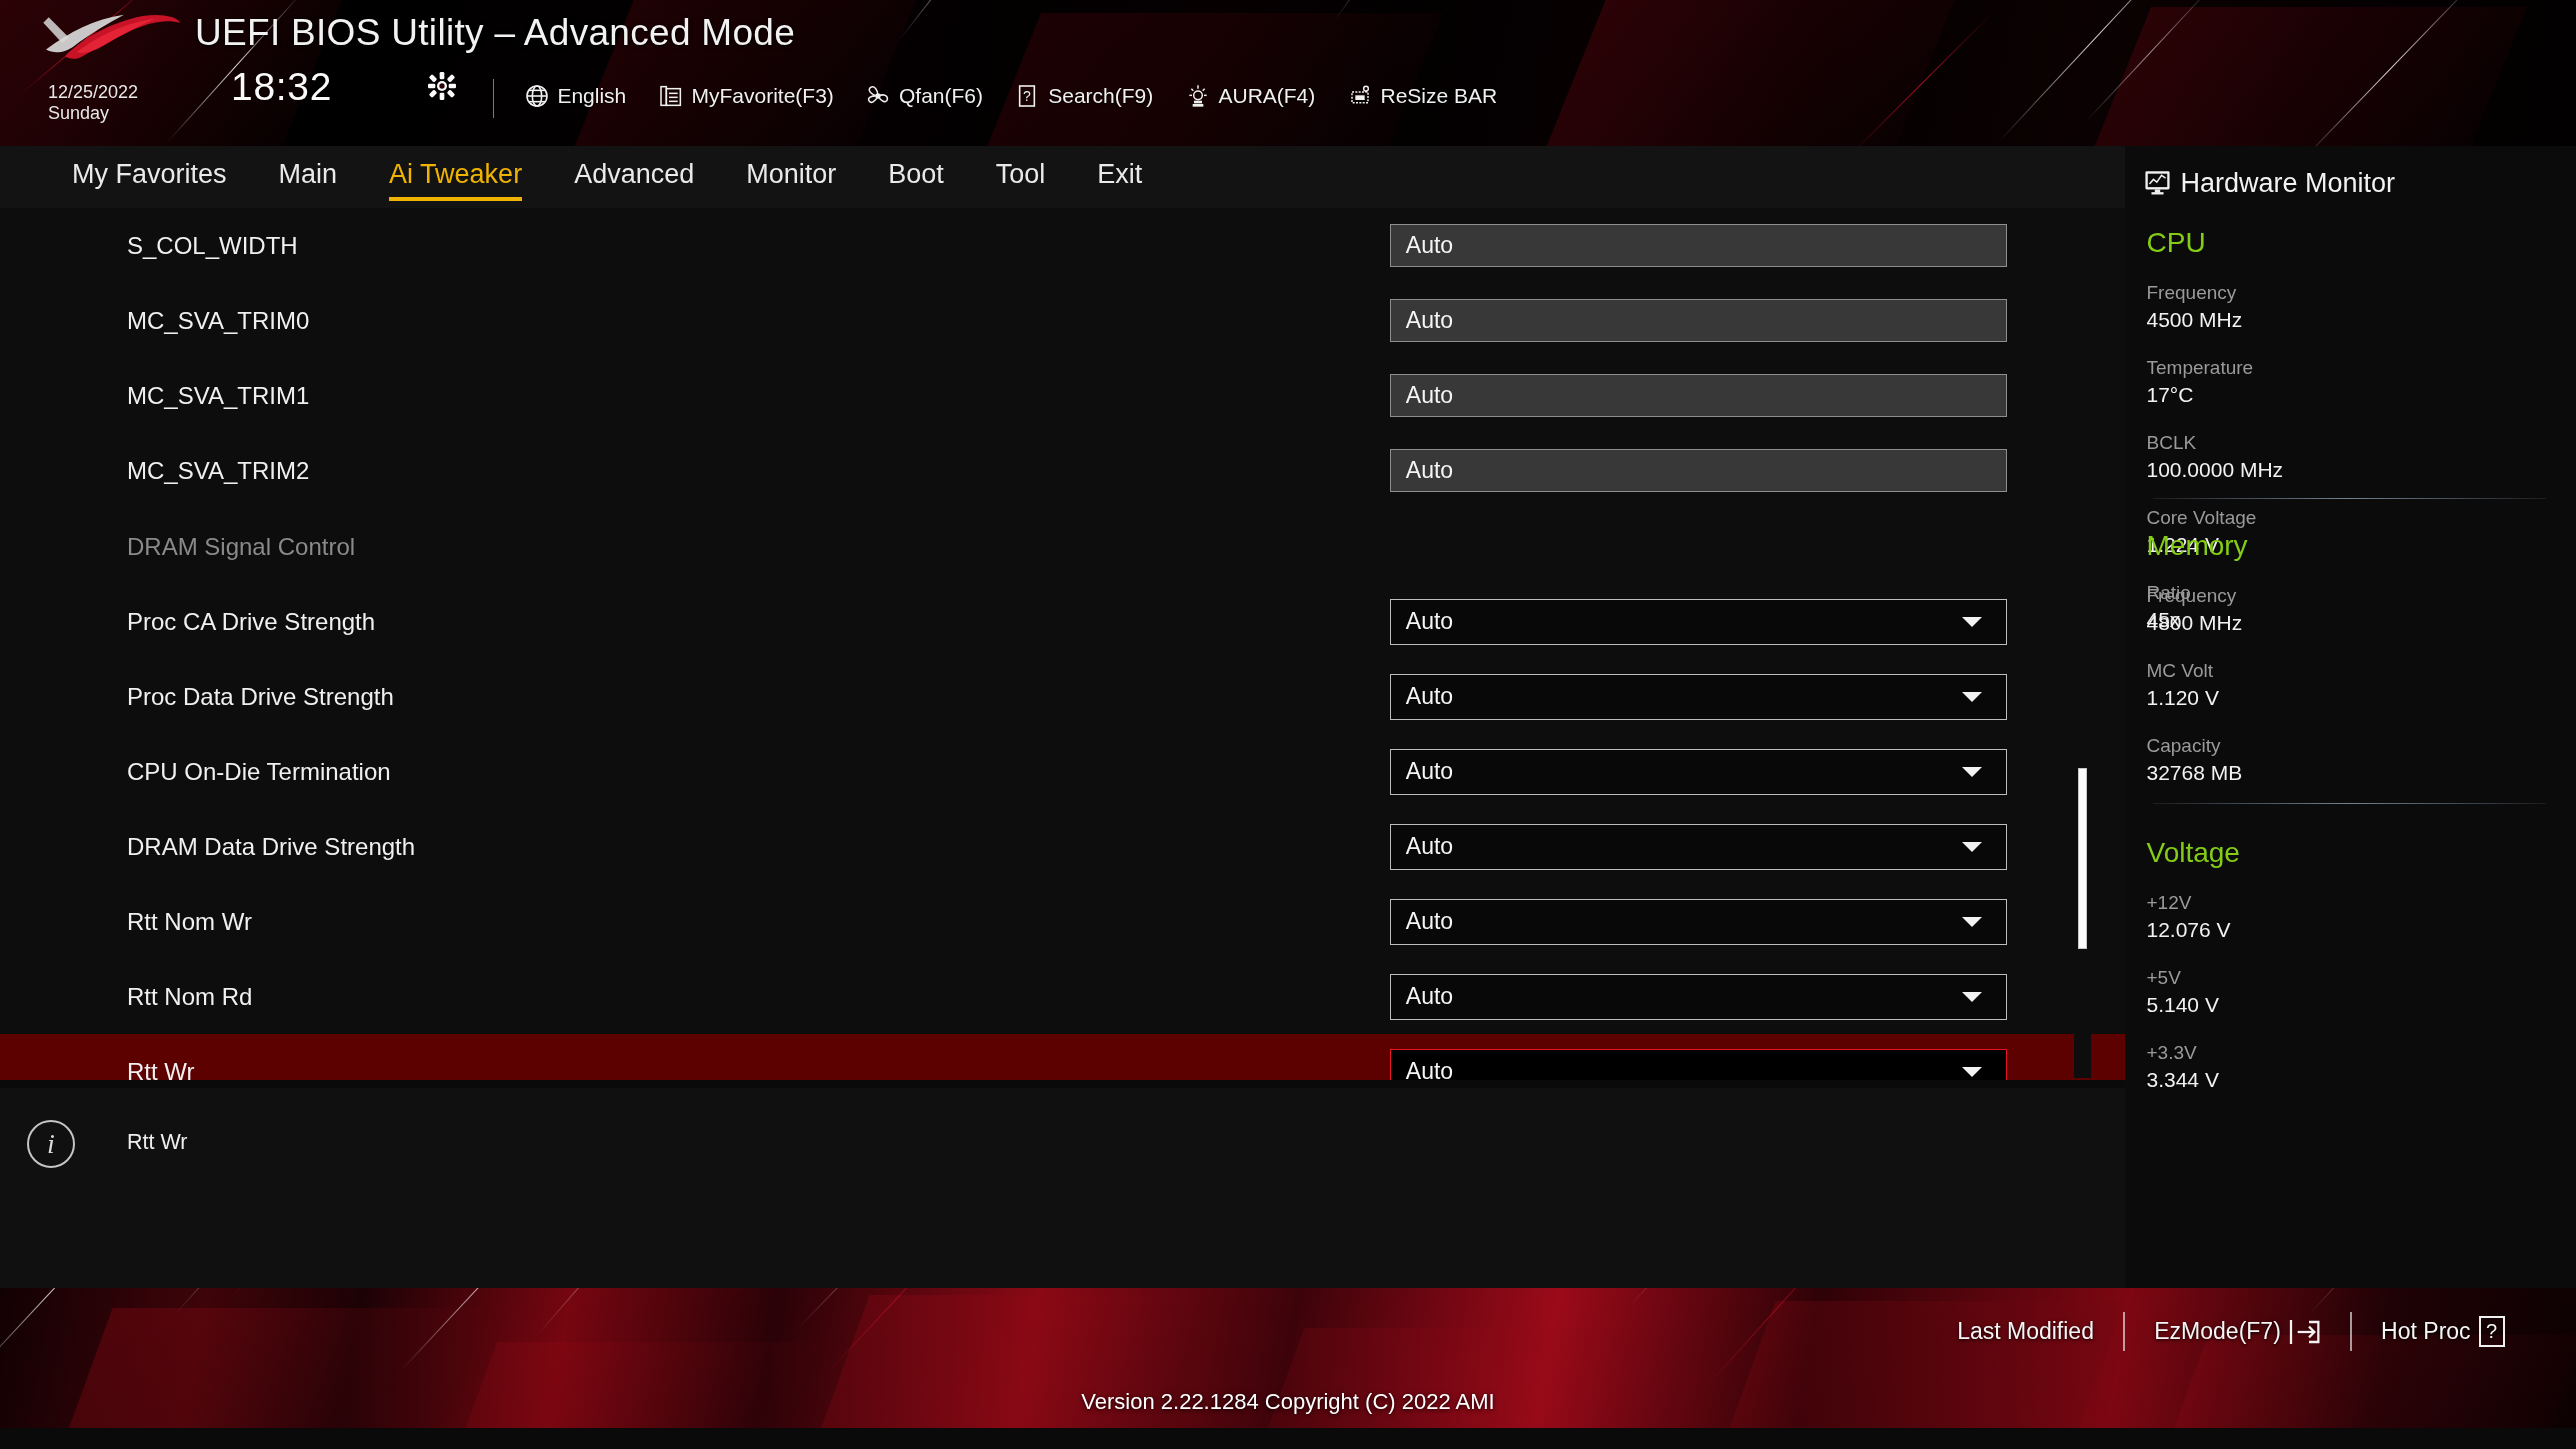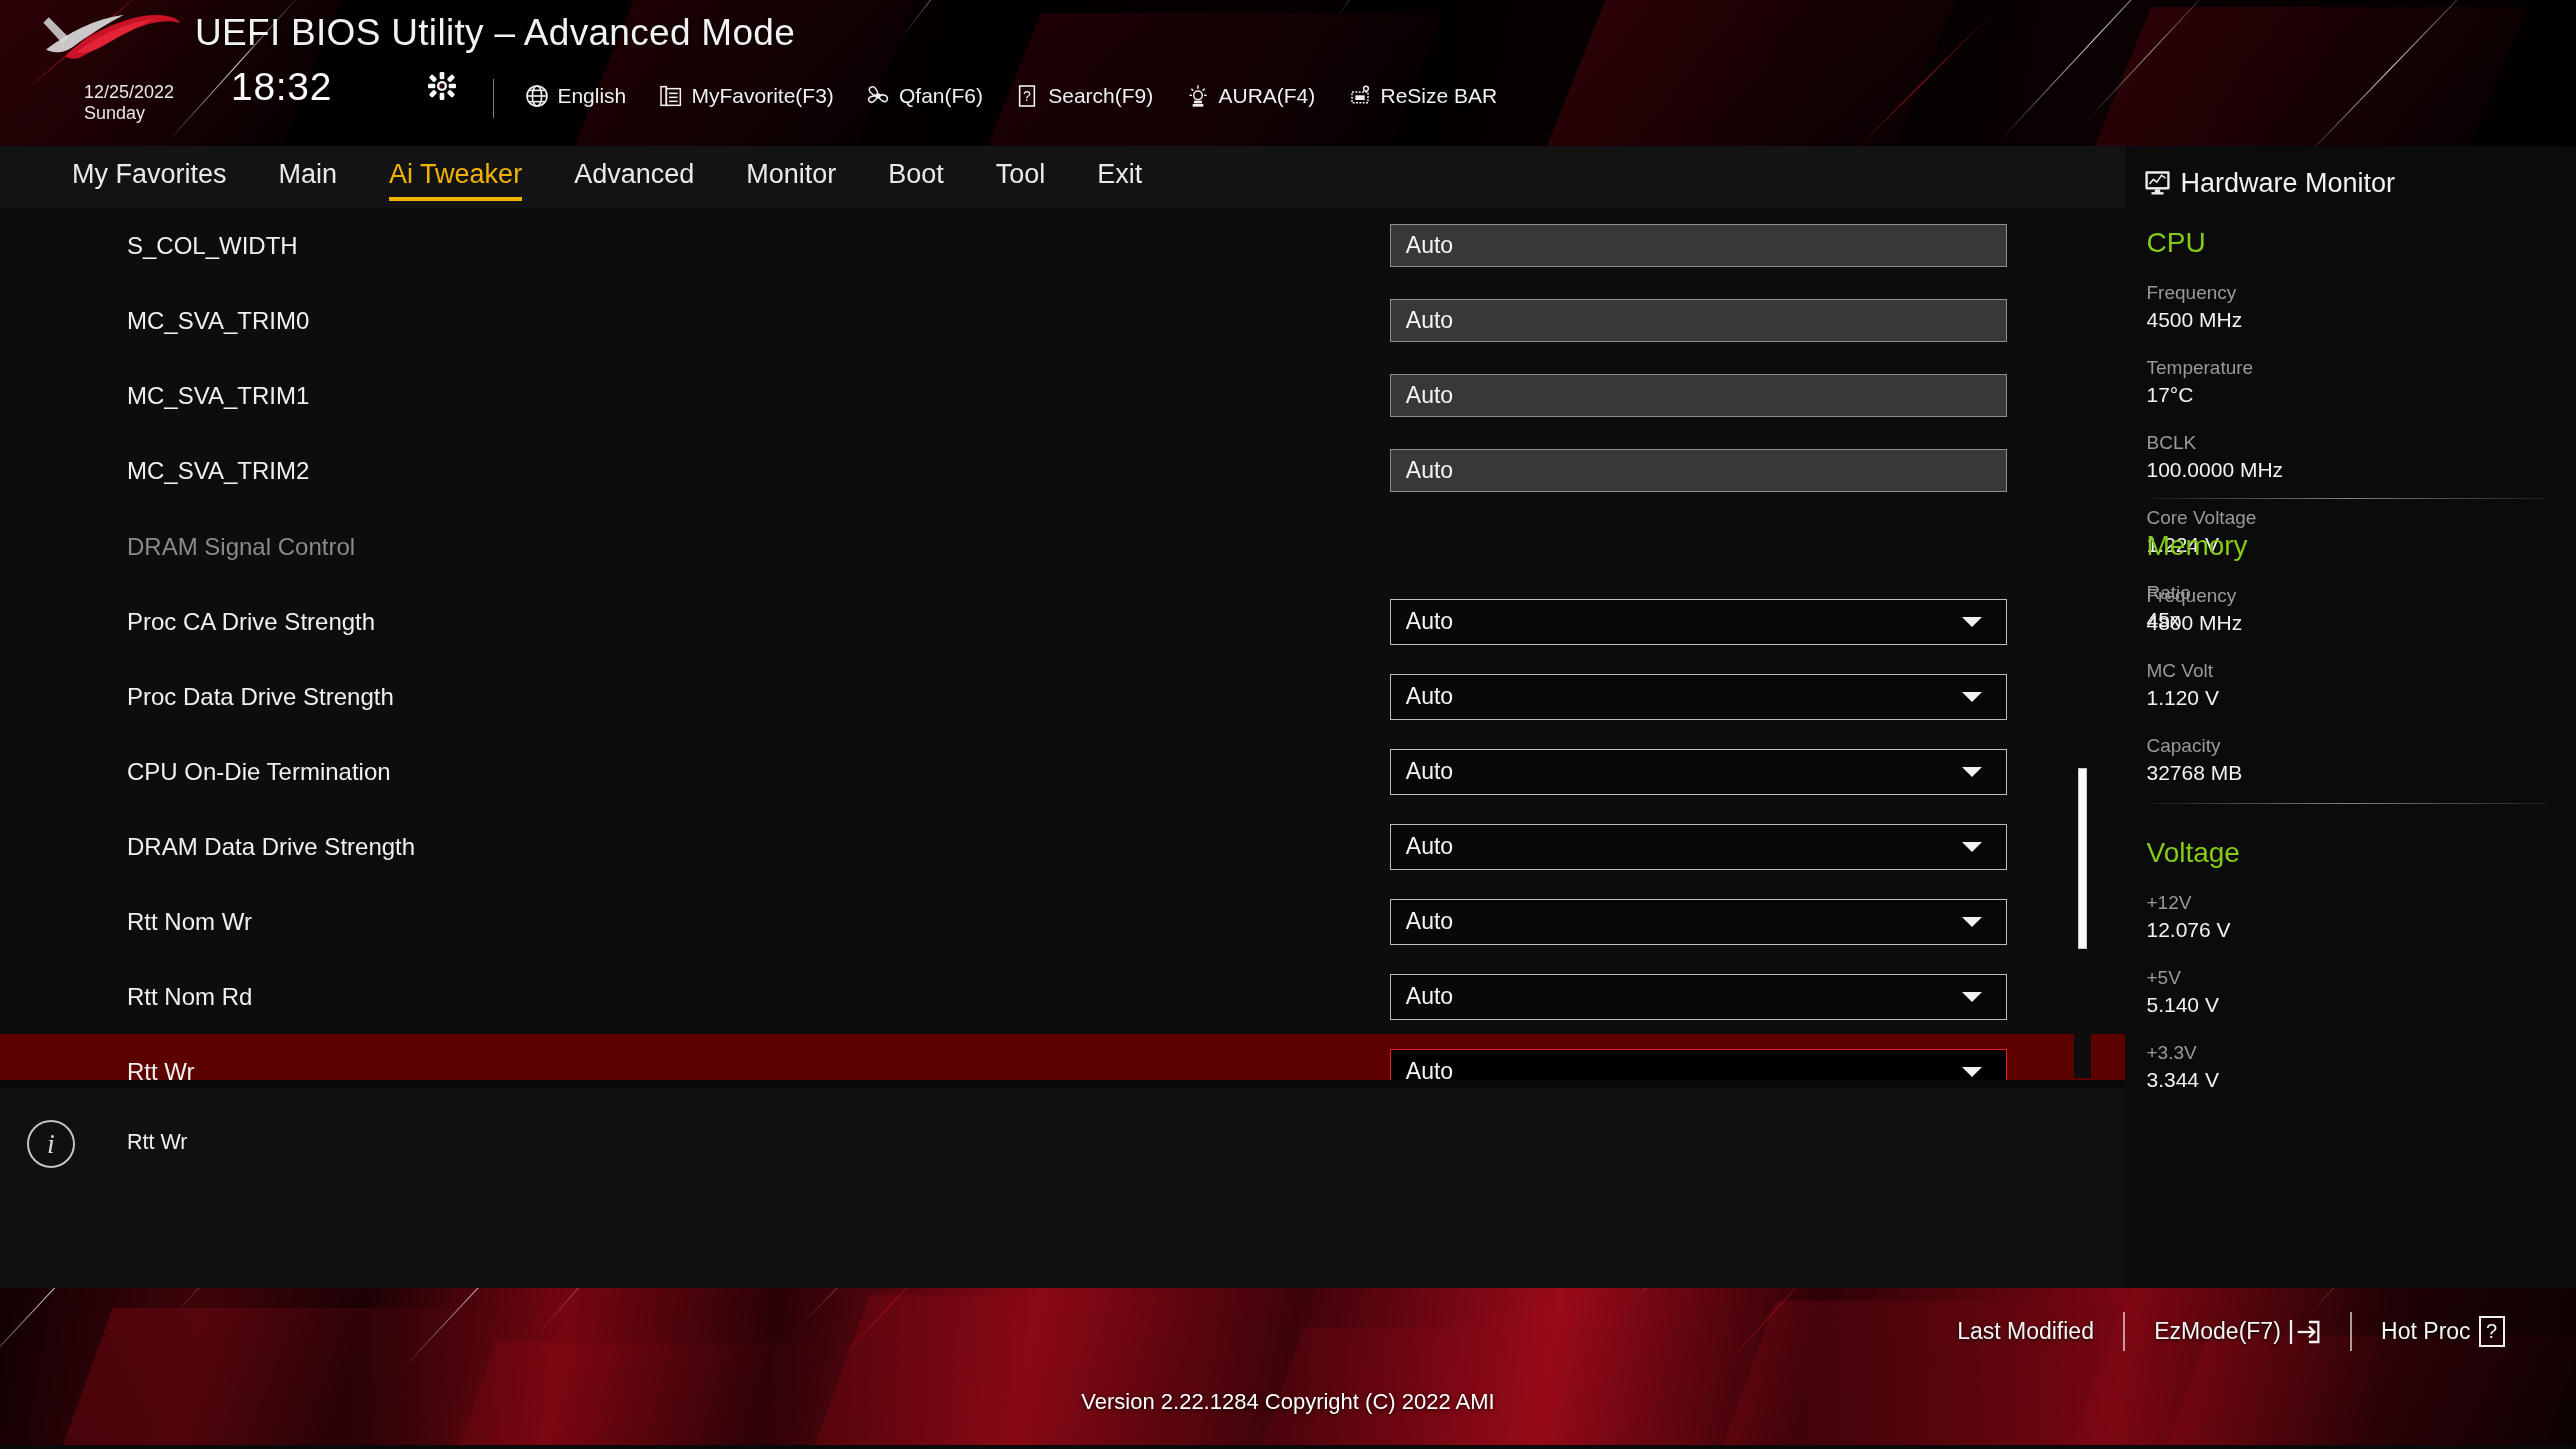--- a/index.html
+++ b/index.html
@@ -33,21 +33,21 @@
   .hdr-streak.red { background:linear-gradient(90deg, rgba(200,0,20,0), rgba(235,25,45,.85), rgba(200,0,20,0)); }
 
   .rog-logo { position:absolute; left:42px; top:12px; width:141px; height:47px; }
 
   .app-title {
     position:absolute; left:195px; top:12px;
     font-size:37px; color:#f2f2f2; letter-spacing:0.3px; white-space:nowrap;
     text-shadow:0 1.3px 4px rgba(0,0,0,.9);
   }
 
-  .datebox { position:absolute; left:48px; top:82px; line-height:1.18;margin-left:36px; }
+  .datebox { position:absolute; left:48px; top:82px; line-height:1.18; }
   .datebox .d1 { font-size:18px; color:#e8e8e8; }
   .datebox .d2 { font-size:18px; color:#e8e8e8; }
 
   .clock {
     position:absolute; left:231px; top:67px;
     font-size:39px; color:#fafafa; letter-spacing:0.7px; line-height:1;
   }
   .clock-gear {
     position:absolute; left:428px; top:72px; width:28px; height:28px;
   }
@@ -154,21 +154,21 @@
   .hw-cell { width:215px; margin-top:21px; }
   .hw-k { font-size:19px; color:#9a9a9a; line-height:1.35; white-space:nowrap; }
   .hw-v { font-size:21px; color:#f2f2f2; line-height:1.35; white-space:nowrap; }
   .hw-rule {
     position:absolute; left:28px; width:393px; height:1.3px;
     background:linear-gradient(90deg, rgba(110,130,150,.15), rgba(150,170,190,.75), rgba(110,130,150,.15));
   }
 
   
   .footer {
-    position:absolute; left:0; top:1288px; width:2576px; height:157px;
+    position:absolute; left:0; top:1288px; width:2576px; height:140px;
     background:
       linear-gradient(100deg,#120103 0%, #3e0409 8%, #1c0205 14%, #760610 22%, #2a0207 30%, #8a0915 40%,
                       #3d030a 50%, #9b0a19 60%, #2e0207 70%, #7d0712 82%, #1f0205 92%, #0c0102 100%);
     overflow:hidden;
   }
   .foot-shape {
     position:absolute; background:linear-gradient(115deg, rgba(175,10,24,.5), rgba(35,2,6,.2));
     transform:skewX(-20deg);
   }
   .foot-streak {

